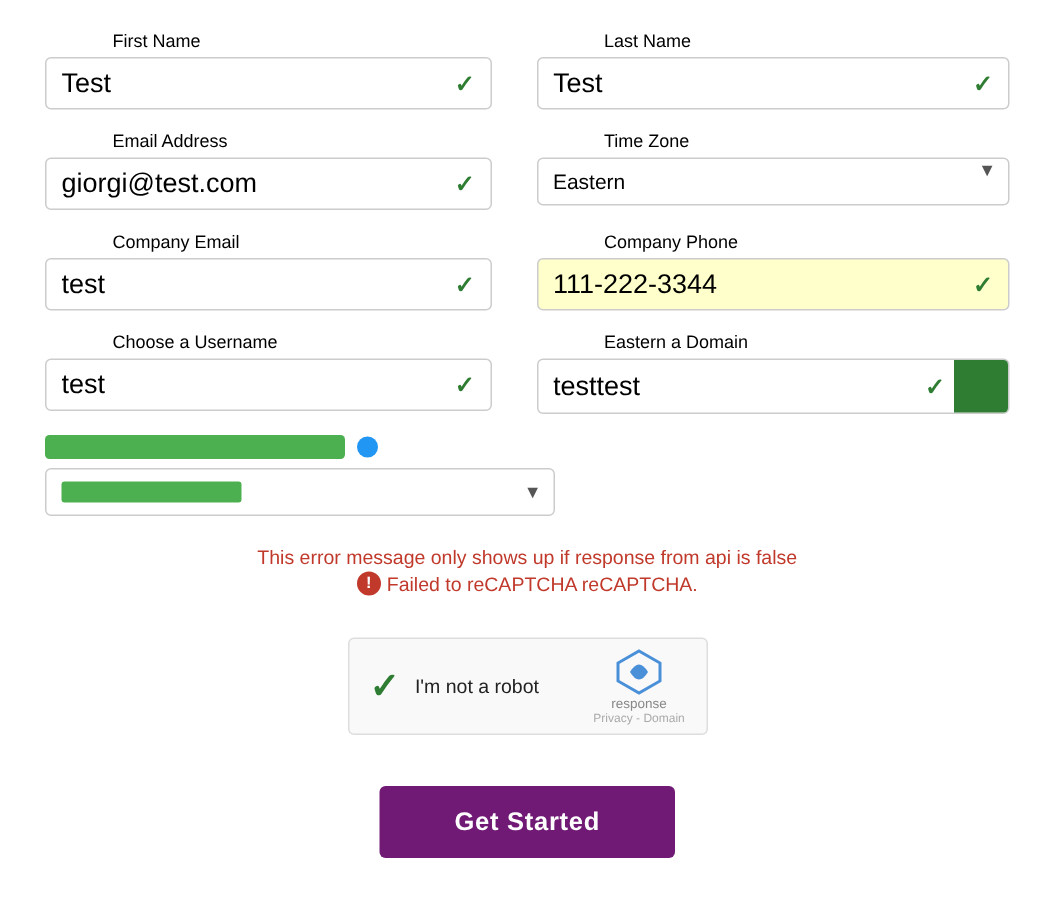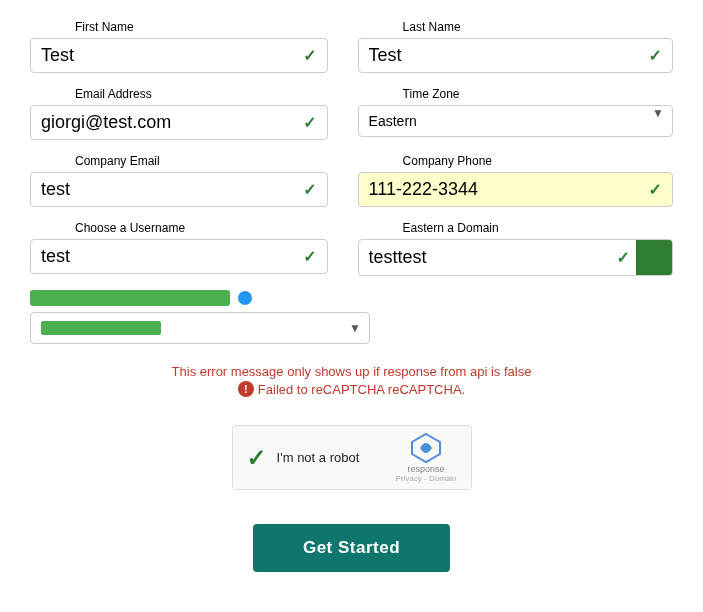--- a/index.html
+++ b/index.html
@@ -198,21 +198,21 @@
       align-items: center;
       font-size: 9px;
       color: #888;
     }
     .get-started-section {
       text-align: center;
       margin-top: 20px;
       grid-column: 1 / -1;
     }
     .get-started-btn {
-      background: #0f766e;
+      background: #701a75;
       color: #fff;
       border: none;
       border-radius: 4px;
       padding: 14px 50px;
       font-size: 17px;
       font-weight: bold;
       cursor: pointer;
       letter-spacing: 0.5px;
     }
     .section-blurred {

